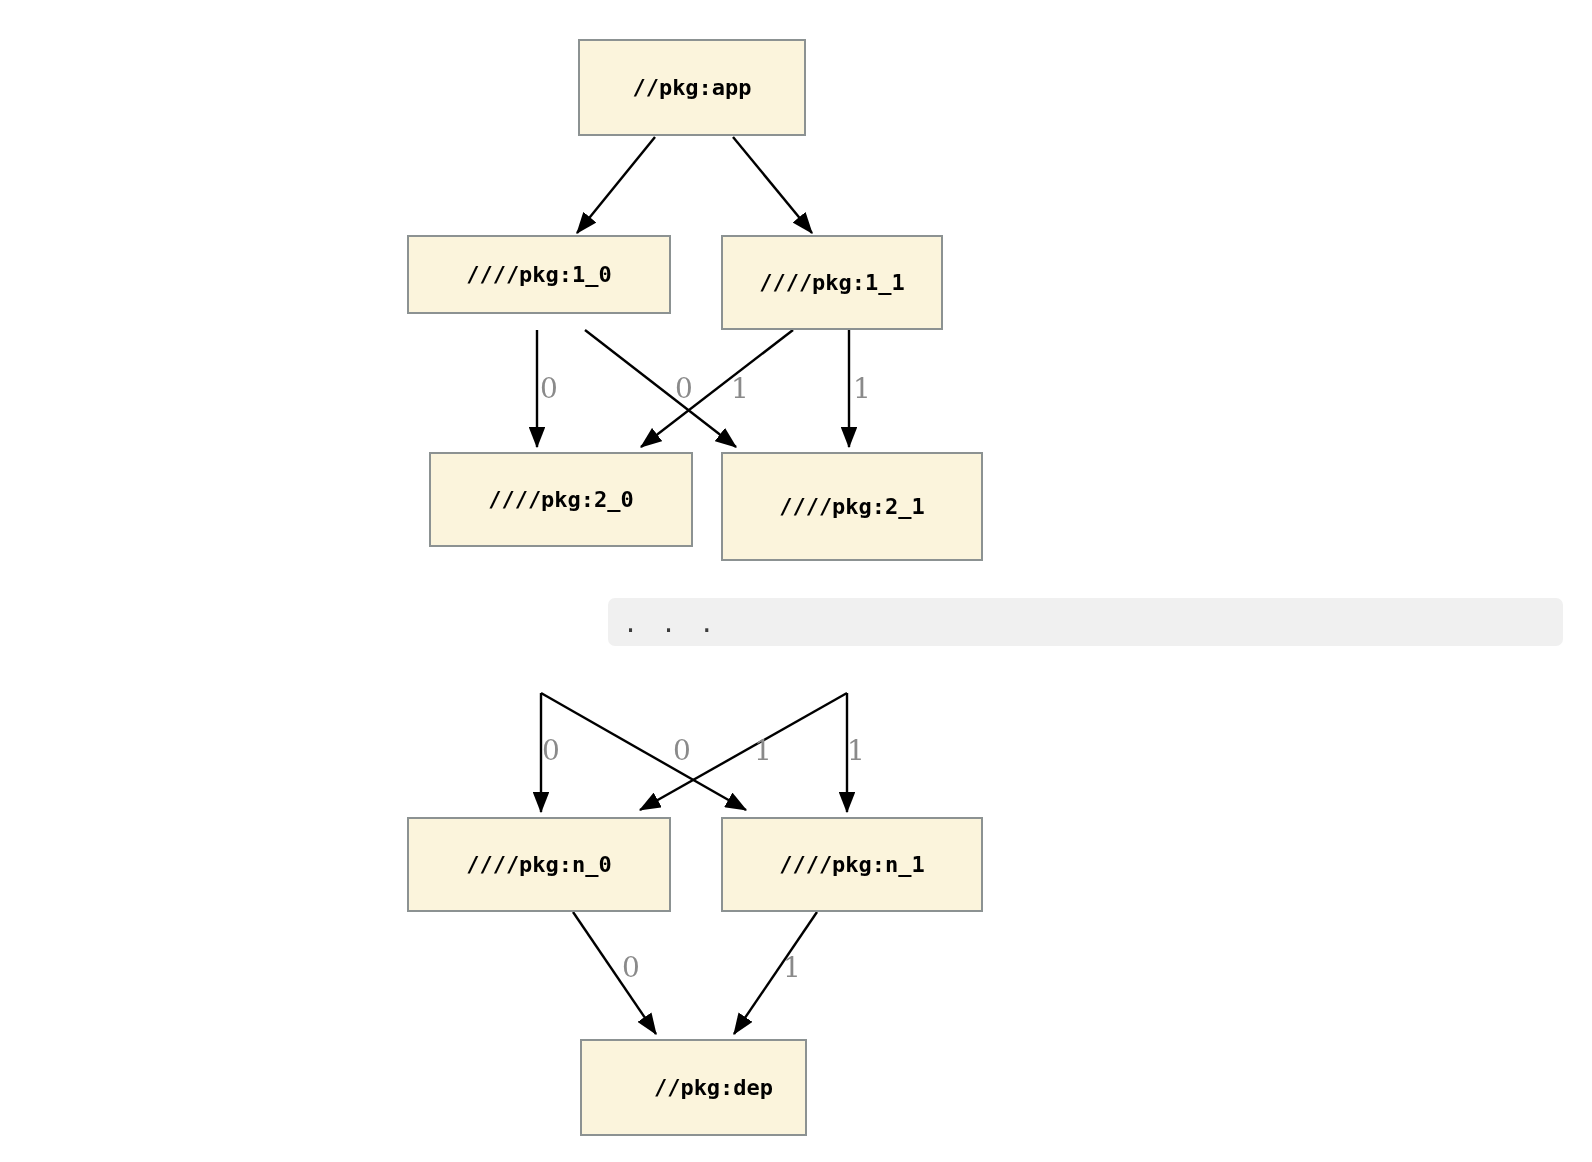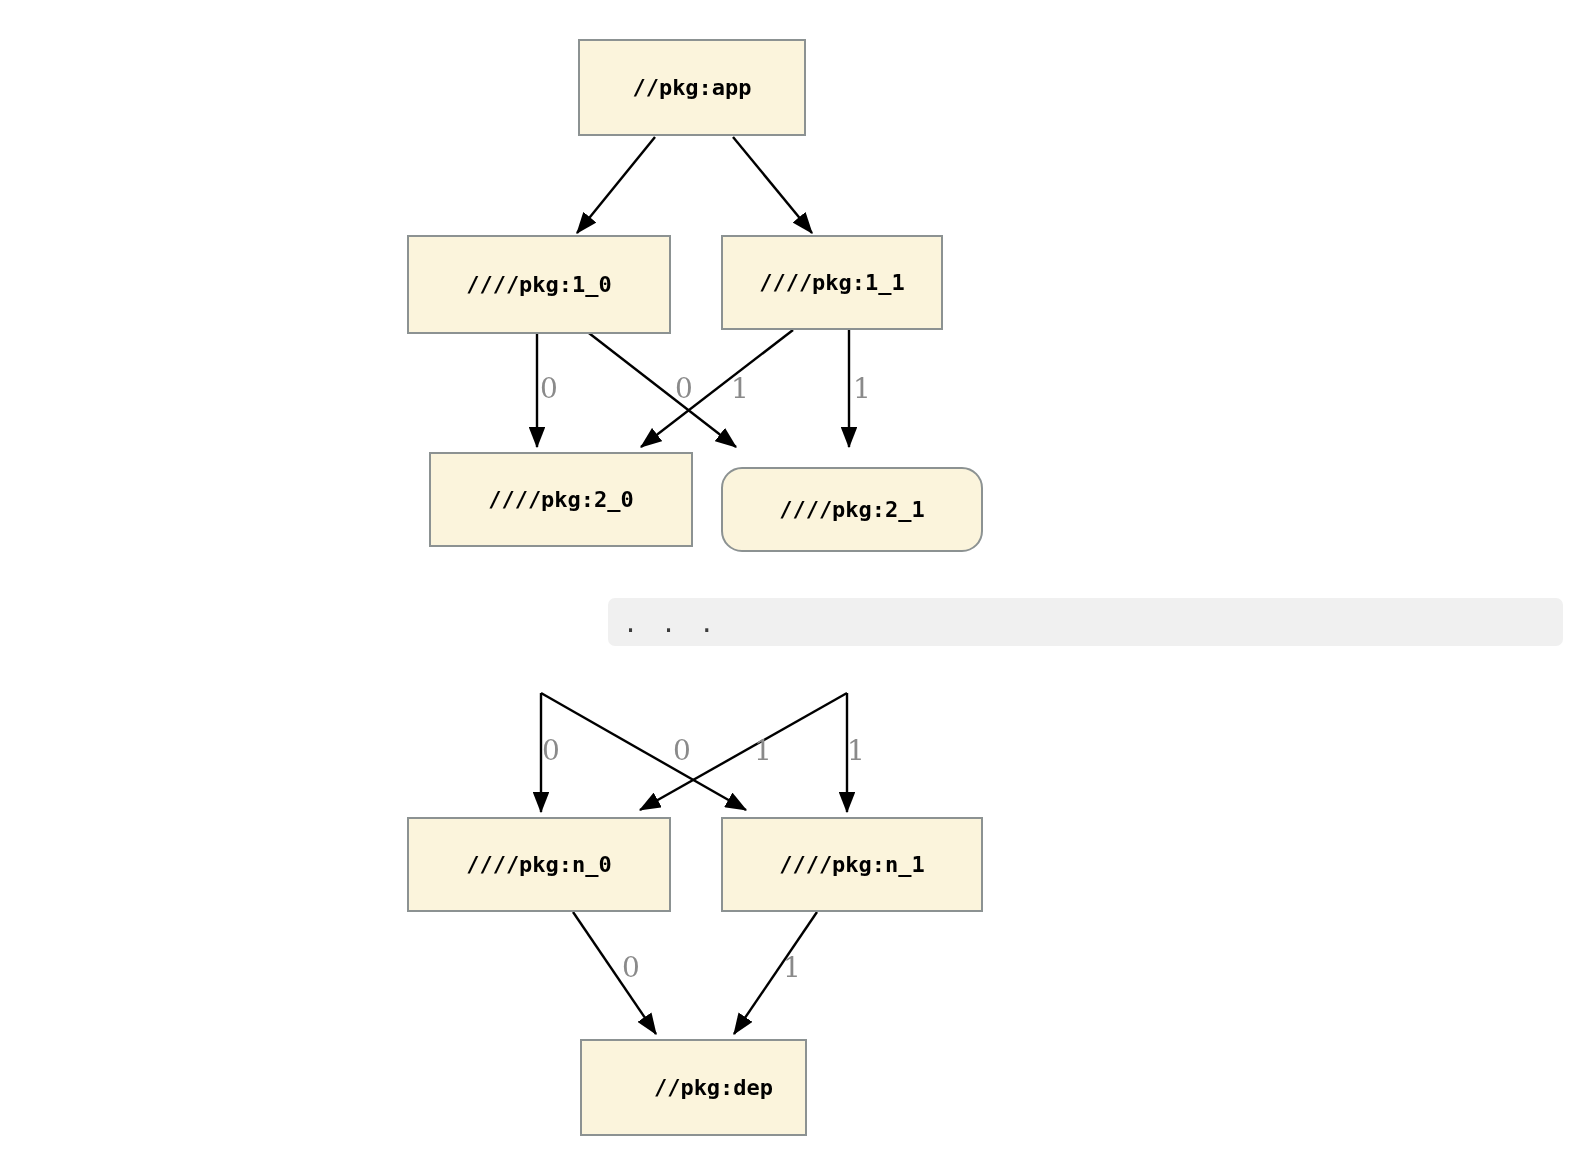--- a/index.html
+++ b/index.html
@@ -76,24 +76,24 @@
     <line class="edge-line" x1="849" y1="330" x2="849" y2="447" marker-end="url(#arrow)"></line>
     <line class="edge-line" x1="541" y1="693" x2="541" y2="812" marker-end="url(#arrow)"></line>
     <line class="edge-line" x1="541" y1="693" x2="746" y2="810" marker-end="url(#arrow)"></line>
     <line class="edge-line" x1="847" y1="693" x2="640" y2="810" marker-end="url(#arrow)"></line>
     <line class="edge-line" x1="847" y1="693" x2="847" y2="812" marker-end="url(#arrow)"></line>
     <line class="edge-line" x1="573" y1="912" x2="656" y2="1034" marker-end="url(#arrow)"></line>
     <line class="edge-line" x1="817" y1="912" x2="734" y2="1034" marker-end="url(#arrow)"></line>
   </svg>
 
   <div class="node" style="left:578px; top:39px;  width:228px; height:97px;">//pkg:app</div>
-  <div class="node" style="left:407px; top:235px; width:264px; height:99px;">////pkg:1_0</div>
+  <div class="node" style="left:407px; top:235px; width:264px; height:79px;">////pkg:1_0</div>
   <div class="node" style="left:721px; top:235px; width:222px; height:95px;">////pkg:1_1</div>
   <div class="node" style="left:429px; top:452px; width:264px; height:95px;">////pkg:2_0</div>
-  <div class="node" style="left:721px; top:467px; width:262px; height:85px;border-radius:21px;">////pkg:2_1</div>
+  <div class="node" style="left:721px; top:452px; width:262px; height:109px;">////pkg:2_1</div>
   <div class="node" style="left:407px; top:817px; width:264px; height:95px;">////pkg:n_0</div>
   <div class="node" style="left:721px; top:817px; width:262px; height:95px;">////pkg:n_1</div>
   <div class="node" style="left:580px; top:1039px; width:227px; height:97px;padding-left:40px;">//pkg:dep</div>
 
   <div class="separator">
     <span>. . .</span>
   </div>
 
   <div class="edge-label" style="left:549px; top:389px;">0</div>
   <div class="edge-label" style="left:684px; top:389px;">0</div>

